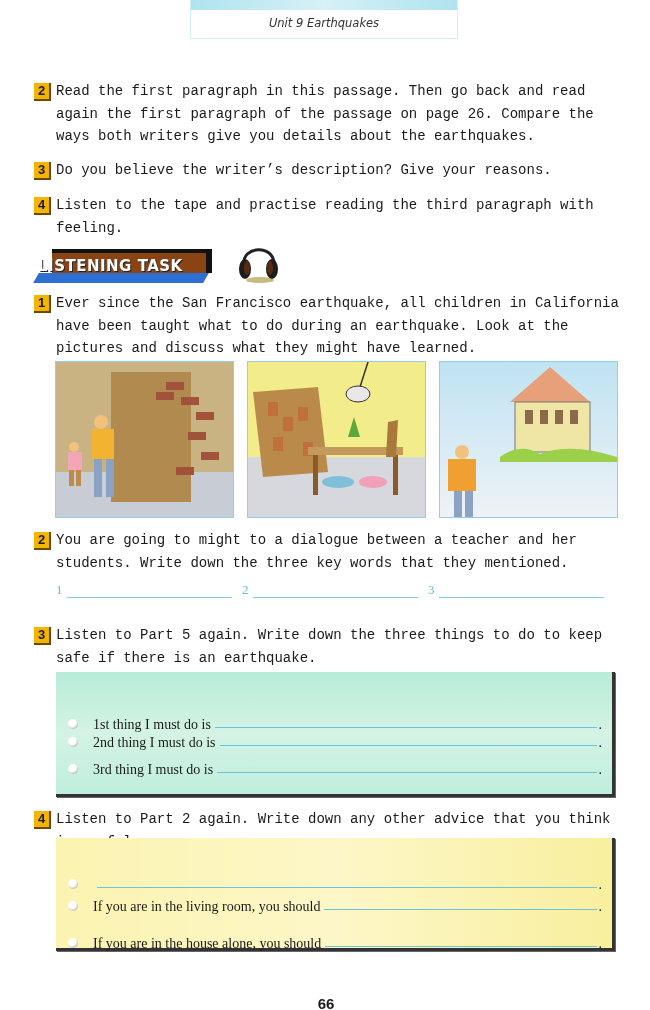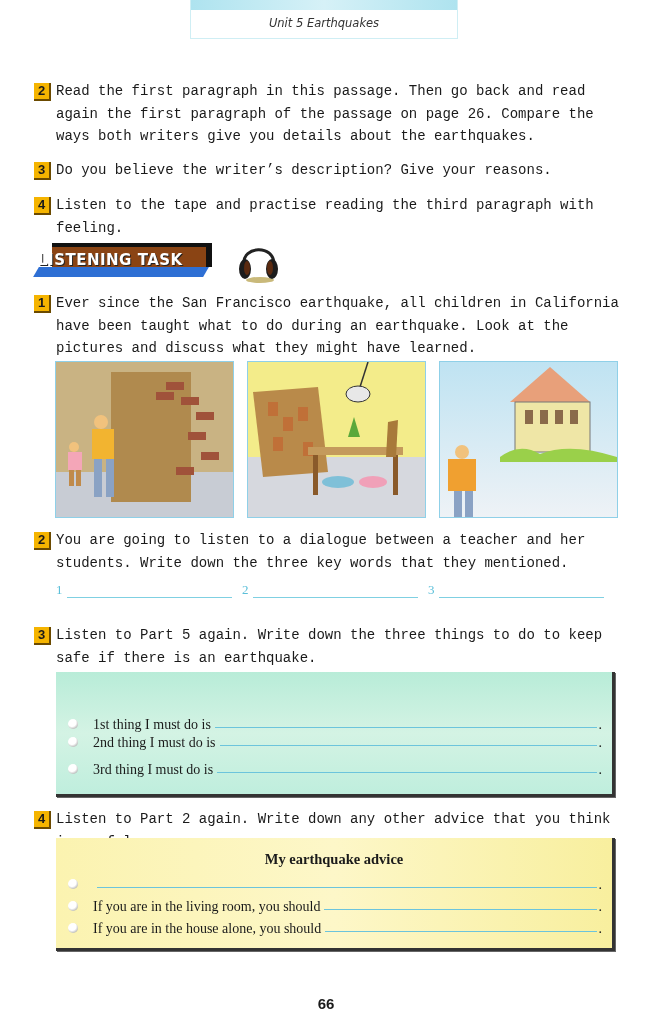--- a/index.html
+++ b/index.html
@@ -3,21 +3,21 @@
 <meta charset="utf-8">
 <style>
   html,body{margin:0;padding:0;}
   body{width:650px;height:1010px;background:#fff;position:relative;overflow:hidden;font-family:"Liberation Sans",sans-serif;color:#1a1a1a;}
   .header-band{position:absolute;left:190px;top:0;width:266px;height:38px;border:1px solid #cfeef4;border-top:none;background:#fff;}
   .header-band .sky{height:10px;background:linear-gradient(90deg,#aee3ef,#d6f1f7,#aee3ef);}
   .header-band .unit{display:block;text-align:center;font-family:"DejaVu Sans",sans-serif;font-style:italic;font-size:11.5px;color:#333;margin-top:6px;}
   .q{position:absolute;left:34px;width:586px;font-size:14px;line-height:22.5px;}
   .q .num{position:absolute;left:0;top:3px;width:15px;height:16px;background:#f5b400;border-right:2px solid #6b4a00;border-bottom:2px solid #6b4a00;font-weight:bold;font-size:13px;line-height:16px;text-align:center;color:#1a1a1a;}
   .q .txt{margin-left:22px;display:block;font-family:Liberation Mono, monospace;}
-  .banner{position:absolute;left:32px;top:243px;width:180px;height:38px;}
+  .banner{position:absolute;left:32px;top:249px;width:180px;height:38px;}
   .banner .blk{position:absolute;left:20px;top:0;width:160px;height:24px;background:#111;}
   .banner .brn{position:absolute;left:20px;top:4px;width:154px;height:22px;background:#8a4414;}
   .banner .blu{position:absolute;left:4px;top:24px;width:170px;height:10px;background:#2e6fd4;transform:skewX(-30deg);}
   .banner .lbl{position:absolute;left:6px;top:8px;font-family:"DejaVu Sans",sans-serif;font-weight:bold;font-size:15px;color:#fff;letter-spacing:0.5px;text-shadow:1px 1px 0 #222;}
   .headphones{position:absolute;left:234px;top:240px;width:50px;height:44px;}
   .pics{position:absolute;left:55px;top:361px;width:562px;height:157px;}
   .pic{position:absolute;top:0;width:177px;height:155px;border:1px solid #8fd0e8;overflow:hidden;}
   .blanks{position:absolute;left:56px;top:582px;width:560px;height:18px;font-family:"Liberation Serif",serif;font-size:13px;color:#5bbfd9;}
   .blank{position:absolute;top:0;}
   .blank .line{display:inline-block;border-bottom:1px solid #7fd0e2;height:12px;vertical-align:bottom;margin-left:4px;}
@@ -30,21 +30,21 @@
   .box .row .lab{flex:none;}
   .box .row .fill{flex:1;border-bottom:1px solid #6cc4dc;margin:0 2px 5px 4px;}
   .box .row .dot{flex:none;}
   .page-num{position:absolute;left:308px;top:986px;width:36px;height:20px;background:#fff;border-bottom:4px solid #cdeff6;text-align:center;font-weight:bold;font-size:15px;line-height:20px;margin-top:8px;}
 </style>
 </head>
 <body>
 
 <div class="header-band">
   <div class="sky"></div>
-  <span class="unit">Unit 5 Earthquakes</span>
+  <span class="unit">Unit 9 Earthquakes</span>
 </div>
 
 <div class="q" style="top:80px;">
   <span class="num">2</span>
   <span class="txt">Read the first paragraph in this passage. Then go back and read again the first paragraph of the passage on page 26. Compare the ways both writers give you details about the earthquakes.</span>
 </div>
 <div class="q" style="top:159px;">
   <span class="num">3</span>
   <span class="txt">Do you believe the writer’s description? Give your reasons.</span>
 </div>
@@ -144,21 +144,21 @@
       <circle cx="22" cy="90" r="7" fill="#f1c27d"></circle>
         <rect x="8" y="97" width="28" height="32" fill="#f0a030"></rect>
         <rect x="14" y="129" width="8" height="26" fill="#8aa2c4"></rect>
         <rect x="25" y="129" width="8" height="26" fill="#8aa2c4"></rect>
     </svg>
   </div>
 </div>
 
 <div class="q" style="top:529px;">
   <span class="num">2</span>
-  <span class="txt">You are going to listen to a dialogue between a teacher and her students. Write down the three key words that they mentioned.</span>
+  <span class="txt">You are going to might to a dialogue between a teacher and her students. Write down the three key words that they mentioned.</span>
 </div>
 
 <div class="blanks">
   <div class="blank" style="left:0;"><span>1</span><span class="line" style="width:165px;"></span></div>
   <div class="blank" style="left:186px;"><span>2</span><span class="line" style="width:165px;"></span></div>
   <div class="blank" style="left:372px;"><span>3</span><span class="line" style="width:165px;"></span></div>
 </div>
 
 <div class="q" style="top:624px;">
   <span class="num">3</span>
@@ -185,33 +185,32 @@
       <span class="dot">.</span>
   </div>
 </div>
 
 <div class="q" style="top:808px;">
   <span class="num">4</span>
   <span class="txt">Listen to Part 2 again. Write down any other advice that you think is useful.</span>
 </div>
 
 <div class="box yellow">
-  <div class="title" style="top:13px;">My earthquake advice</div>
   <div class="row" style="top:35px;">
     <span class="bullet"></span>
     <span class="fill"></span>
       <span class="dot">.</span>
   </div>
   <div class="row" style="top:57px;">
     <span class="bullet"></span>
     <span class="lab">If you are in the living room, you should</span>
     <span class="fill"></span>
       <span class="dot">.</span>
   </div>
-  <div class="row" style="top:79px;">
+  <div class="row" style="top:94px;">
     <span class="bullet"></span>
     <span class="lab">If you are in the house alone, you should</span>
     <span class="fill"></span>
       <span class="dot">.</span>
   </div>
 </div>
 
 <div class="page-num">66</div>
 
 </body></html>

